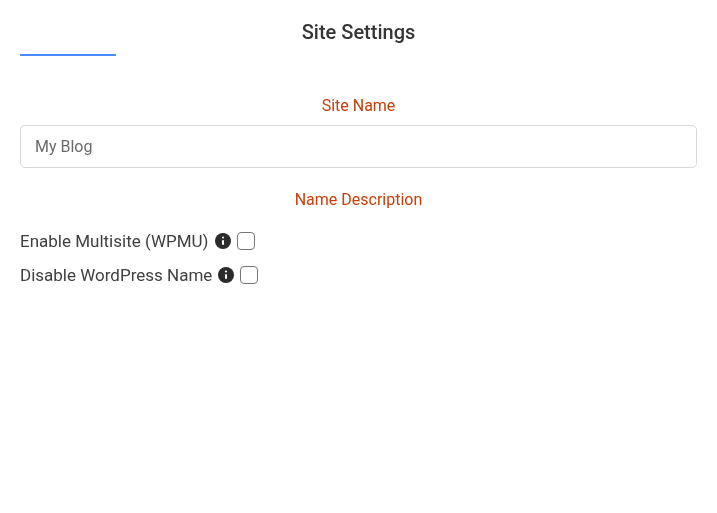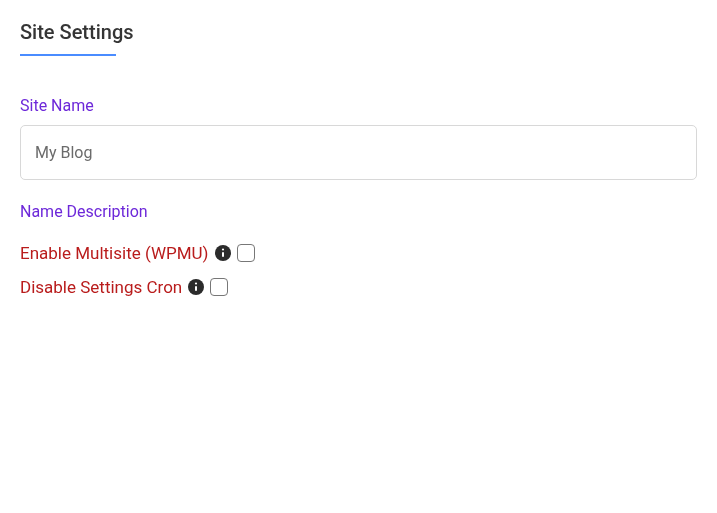--- a/index.html
+++ b/index.html
@@ -8,56 +8,58 @@
       background: #fff;
       padding: 20px;
       color: #333;
       width: 717px;
     }
     .heading {
       font-size: 20px;
       font-weight: 500;
       color: #353535;
       margin-bottom: 10px;
+      text-align: center;
     }
     .underline {
       width: 96px;
       height: 2px;
       background: #4a8cff;
       margin-bottom: 40px;
     }
     .field {
       margin-bottom: 22px;
     }
     .label {
       font-size: 16px;
-      color: #6d28d9;
+      color: #c2410c;
       margin-bottom: 10px;
       display: block;
+      text-align: center;
     }
     .text-input {
       width: 100%;
       max-width: 690px;
-      padding: 17px 14px;
+      padding: 11px 14px;
       font-size: 16px;
       color: #6b6b6b;
       border: 1px solid #d8d8d8;
       border-radius: 5px;
       background: #fff;
       font-family: inherit;
     }
     .check-row {
       display: flex;
       align-items: center;
       gap: 6px;
       margin-bottom: 14px;
     }
     .check-label {
       font-size: 17px;
-      color: #b91c1c;
+      color: #404040;
     }
     .info-icon {
       width: 16px;
       height: 16px;
       display: inline-flex;
       align-items: center;
       justify-content: center;
       cursor: help;
     }
     .info-icon svg { display: block; }
@@ -100,21 +102,21 @@
     <svg width="16" height="16" viewBox="0 0 16 16">
         <circle cx="8" cy="8" r="8" fill="#2b2b2b"></circle>
         <rect x="7" y="7" width="2" height="5" rx="1" fill="#fff"></rect>
         <circle cx="8" cy="4.5" r="1.1" fill="#fff"></circle>
       </svg>
   </span>
   <input type="checkbox" class="checkbox" style="">
 </div>
 
 <div class="check-row">
-  <span class="check-label">Disable Settings Cron</span>
+  <span class="check-label">Disable WordPress Name</span>
   <span class="info-icon">
     <svg width="16" height="16" viewBox="0 0 16 16">
         <circle cx="8" cy="8" r="8" fill="#2b2b2b"></circle>
         <rect x="7" y="7" width="2" height="5" rx="1" fill="#fff"></rect>
         <circle cx="8" cy="4.5" r="1.1" fill="#fff"></circle>
       </svg>
   </span>
   <input type="checkbox" class="checkbox" style="">
 </div>
 

